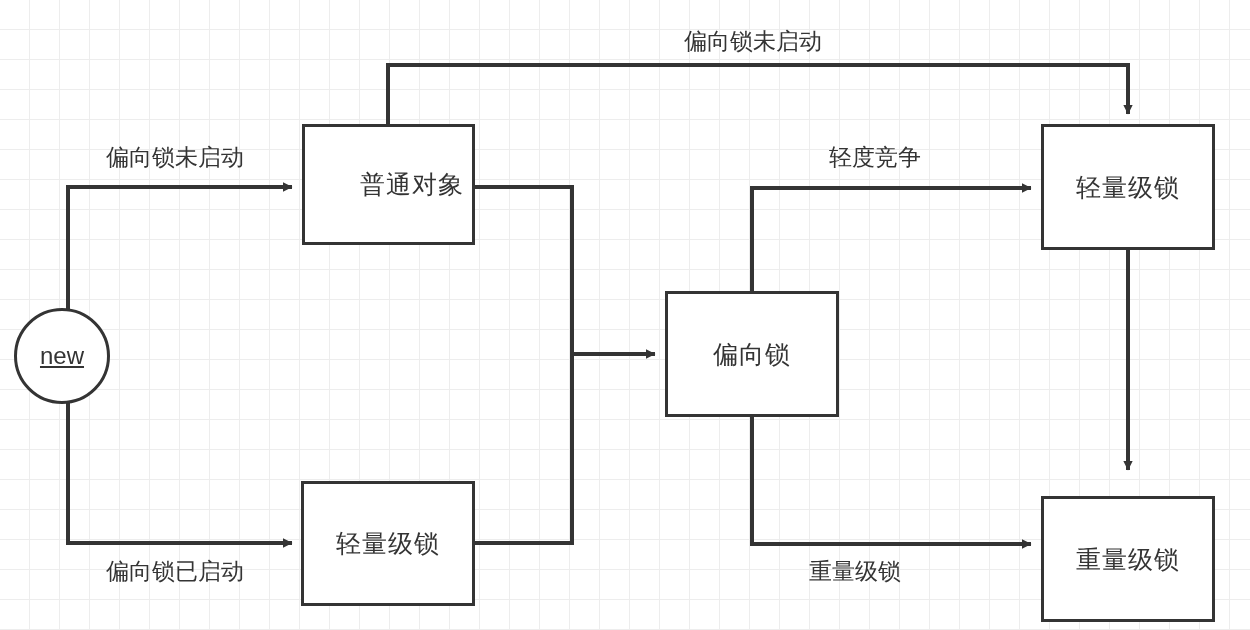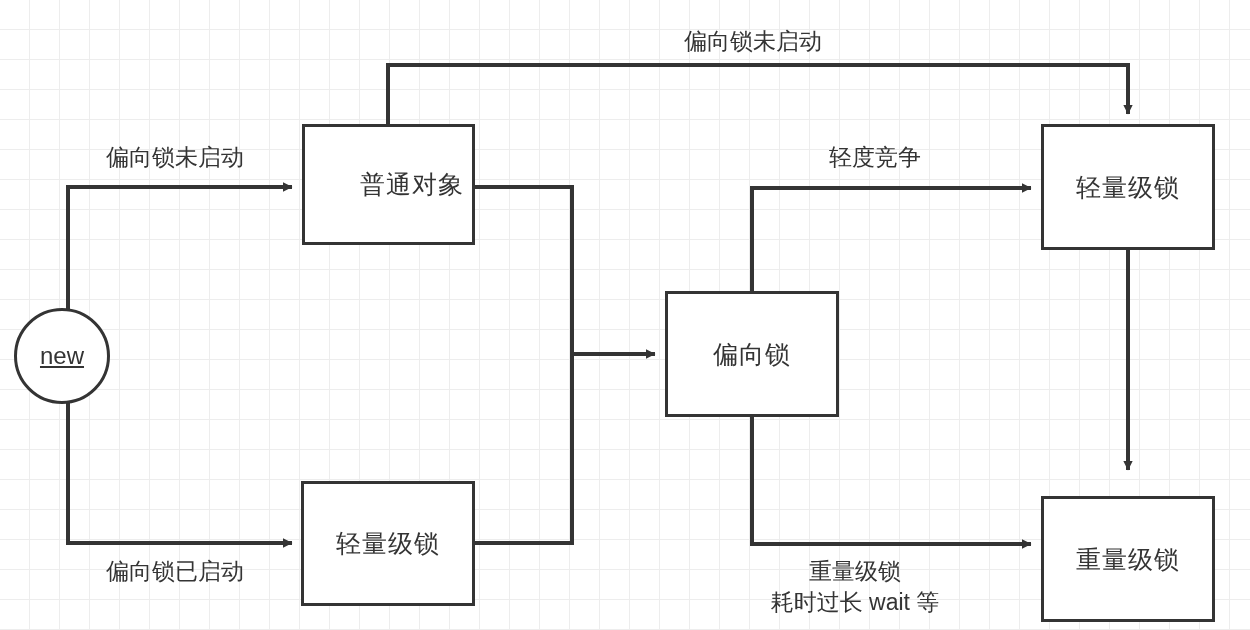--- a/index.html
+++ b/index.html
@@ -110,15 +110,14 @@
   <div class="edge-label" style="left:608px; top:26px; width:290px;">偏向锁未启动</div>
 
   <div class="edge-label" style="left:30px; top:142px; width:290px;">偏向锁未启动</div>
 
   <div class="edge-label" style="left:780px; top:142px; width:190px;">轻度竞争</div>
 
   <div class="edge-label" style="left:30px; top:556px; width:290px;">偏向锁已启动</div>
 
   <div class="edge-label" style="left:760px; top:556px; width:190px;">重量级锁</div>
 
-  <div class="edge-label" style="left:740px; top:587px; width:230px;">耗时过长 wait 等</div>
 
 </div>
 
 </body></html>

